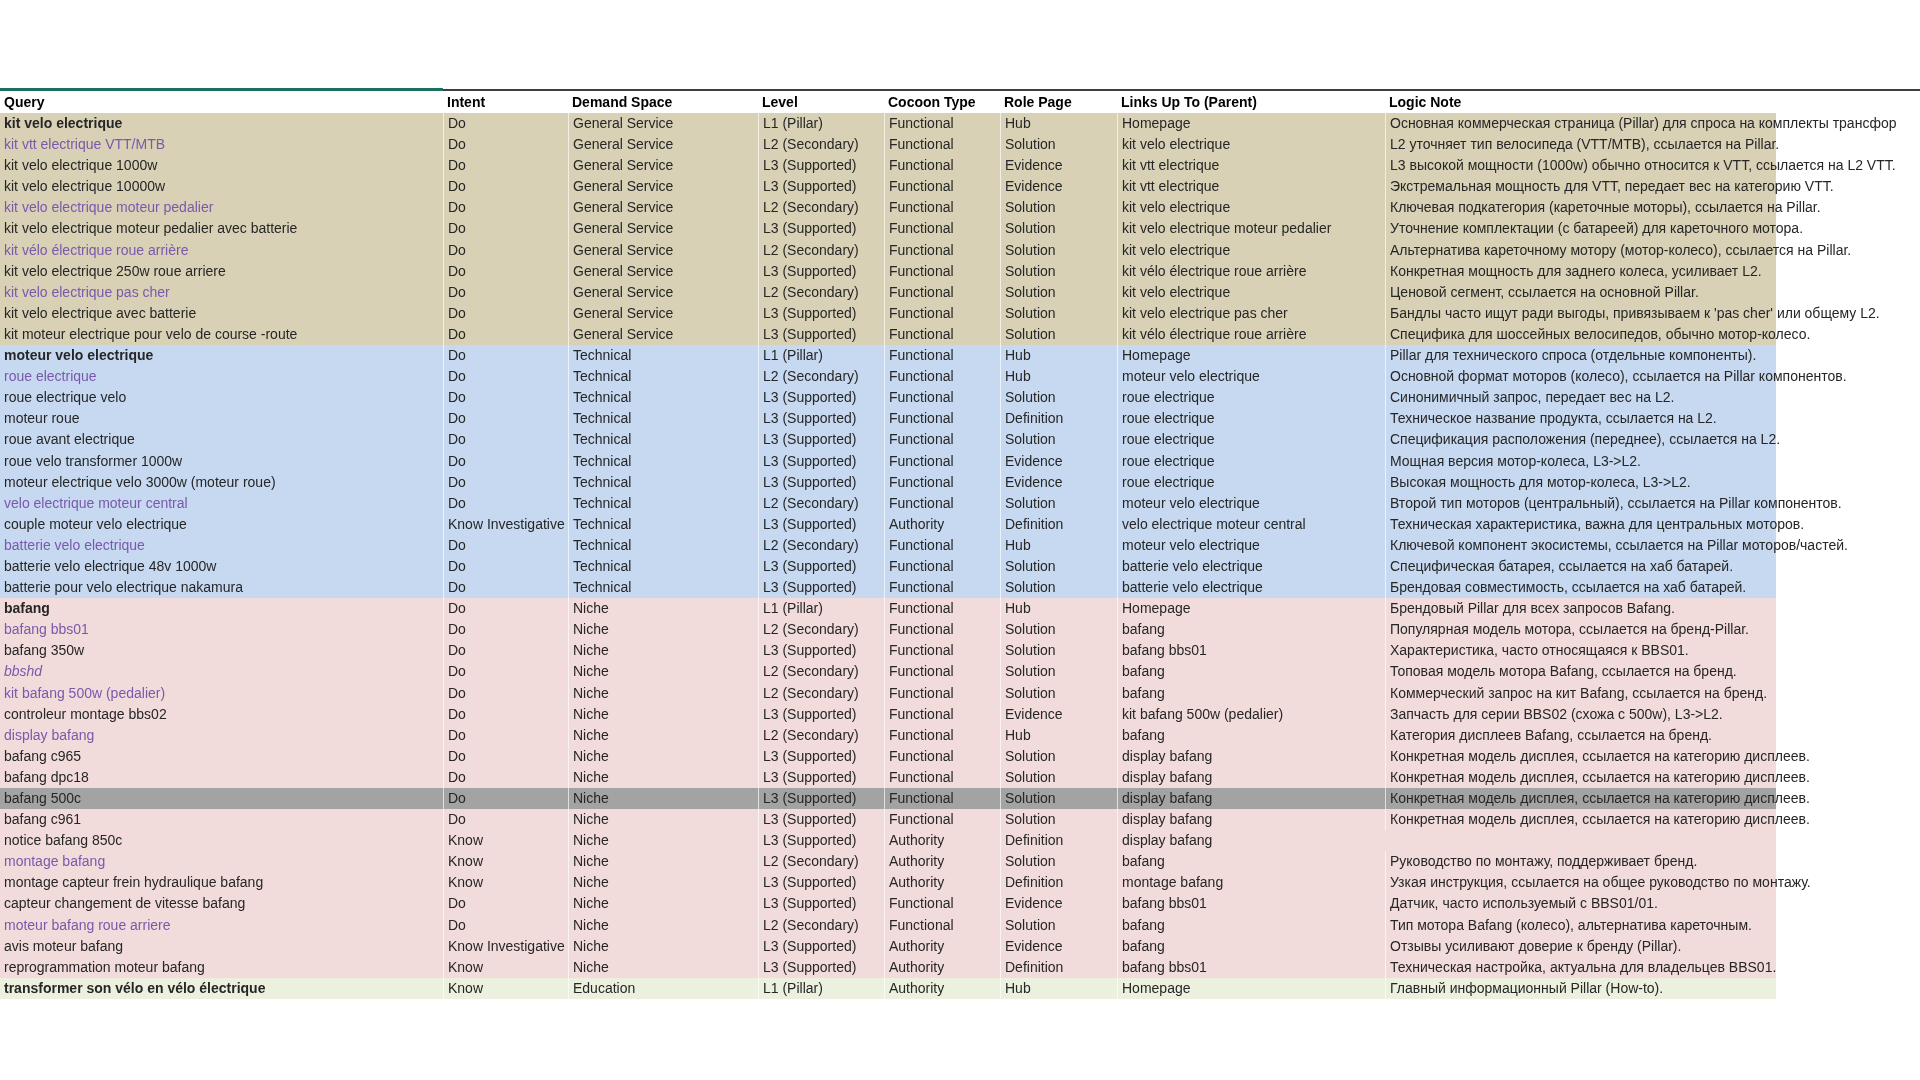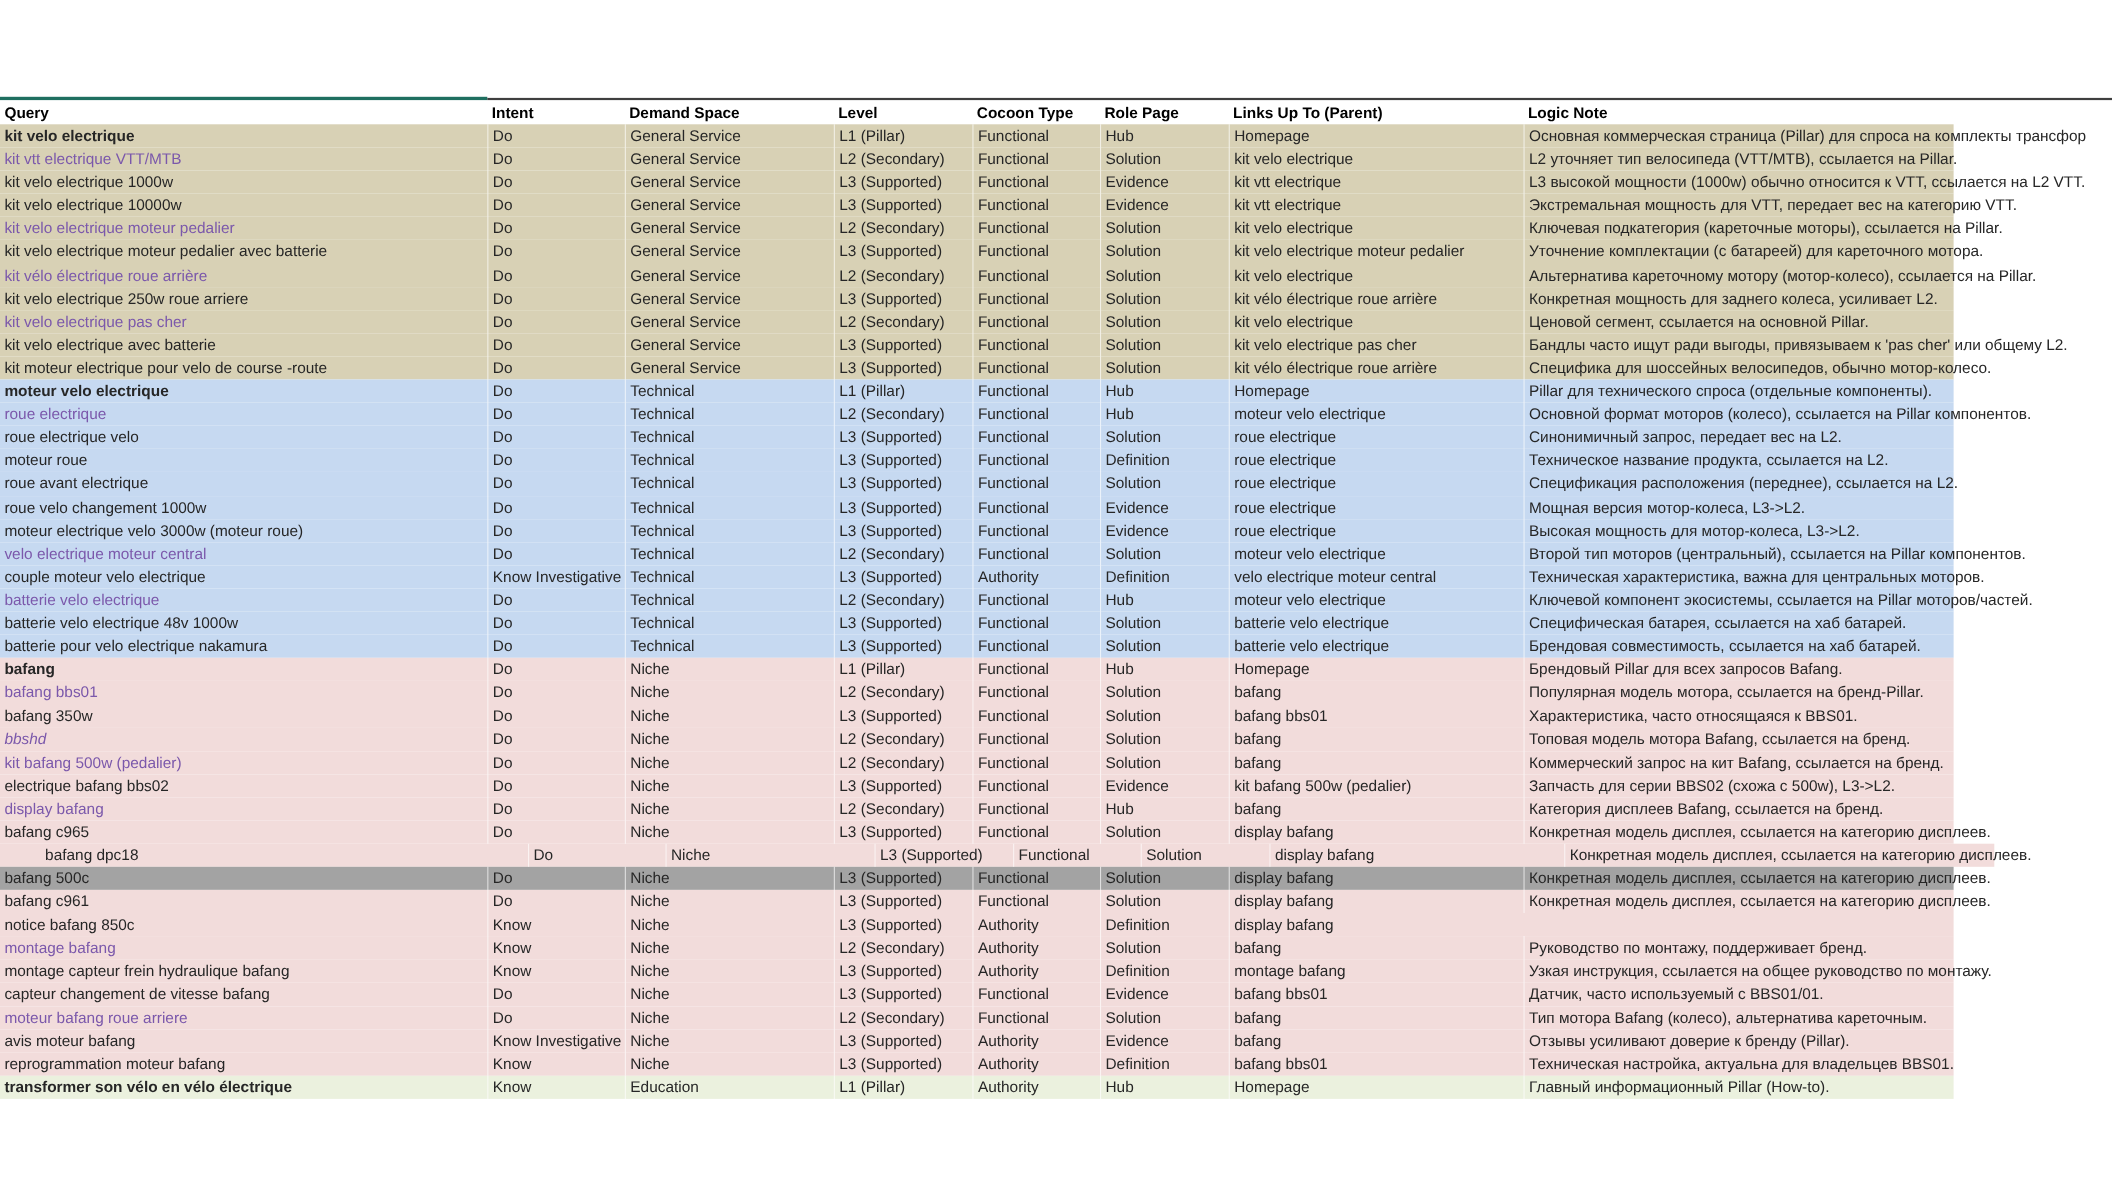--- a/index.html
+++ b/index.html
@@ -202,21 +202,21 @@
         <div class="cell">roue avant electrique</div>
         <div class="cell">Do</div>
         <div class="cell">Technical</div>
         <div class="cell">L3 (Supported)</div>
         <div class="cell">Functional</div>
         <div class="cell">Solution</div>
         <div class="cell">roue electrique</div>
         <div class="cell">Спецификация расположения (переднее), ссылается на L2.</div>
       </div>
       <div class="row data" style="background: rgb(198, 217, 241);">
-        <div class="cell">roue velo changement 1000w</div>
+        <div class="cell">roue velo transformer 1000w</div>
         <div class="cell">Do</div>
         <div class="cell">Technical</div>
         <div class="cell">L3 (Supported)</div>
         <div class="cell">Functional</div>
         <div class="cell">Evidence</div>
         <div class="cell">roue electrique</div>
         <div class="cell">Мощная версия мотор-колеса, L3-&gt;L2.</div>
       </div>
       <div class="row data" style="background: rgb(198, 217, 241);">
         <div class="cell">moteur electrique velo 3000w (moteur roue)</div>
@@ -322,21 +322,21 @@
         <div class="cell" style="color: rgb(123, 88, 171);">kit bafang 500w (pedalier)</div>
         <div class="cell">Do</div>
         <div class="cell">Niche</div>
         <div class="cell">L2 (Secondary)</div>
         <div class="cell">Functional</div>
         <div class="cell">Solution</div>
         <div class="cell">bafang</div>
         <div class="cell">Коммерческий запрос на кит Bafang, ссылается на бренд.</div>
       </div>
       <div class="row data" style="background: rgb(242, 220, 219);">
-        <div class="cell">electrique bafang bbs02</div>
+        <div class="cell">controleur montage bbs02</div>
         <div class="cell">Do</div>
         <div class="cell">Niche</div>
         <div class="cell">L3 (Supported)</div>
         <div class="cell">Functional</div>
         <div class="cell">Evidence</div>
         <div class="cell">kit bafang 500w (pedalier)</div>
         <div class="cell">Запчасть для серии BBS02 (схожа с 500w), L3-&gt;L2.</div>
       </div>
       <div class="row data" style="background: rgb(242, 220, 219);">
         <div class="cell" style="color: rgb(123, 88, 171);">display bafang</div>
@@ -351,21 +351,21 @@
       <div class="row data" style="background: rgb(242, 220, 219);">
         <div class="cell">bafang c965</div>
         <div class="cell">Do</div>
         <div class="cell">Niche</div>
         <div class="cell">L3 (Supported)</div>
         <div class="cell">Functional</div>
         <div class="cell">Solution</div>
         <div class="cell">display bafang</div>
         <div class="cell">Конкретная модель дисплея, ссылается на категорию дисплеев.</div>
       </div>
-      <div class="row data" style="background: rgb(242, 220, 219); padding-left: 37px;">
+      <div class="row data" style="background: rgb(242, 220, 219);">
         <div class="cell">bafang dpc18</div>
         <div class="cell">Do</div>
         <div class="cell">Niche</div>
         <div class="cell">L3 (Supported)</div>
         <div class="cell">Functional</div>
         <div class="cell">Solution</div>
         <div class="cell">display bafang</div>
         <div class="cell">Конкретная модель дисплея, ссылается на категорию дисплеев.</div>
       </div>
       <div class="row data" style="background: #a3a3a3;">

